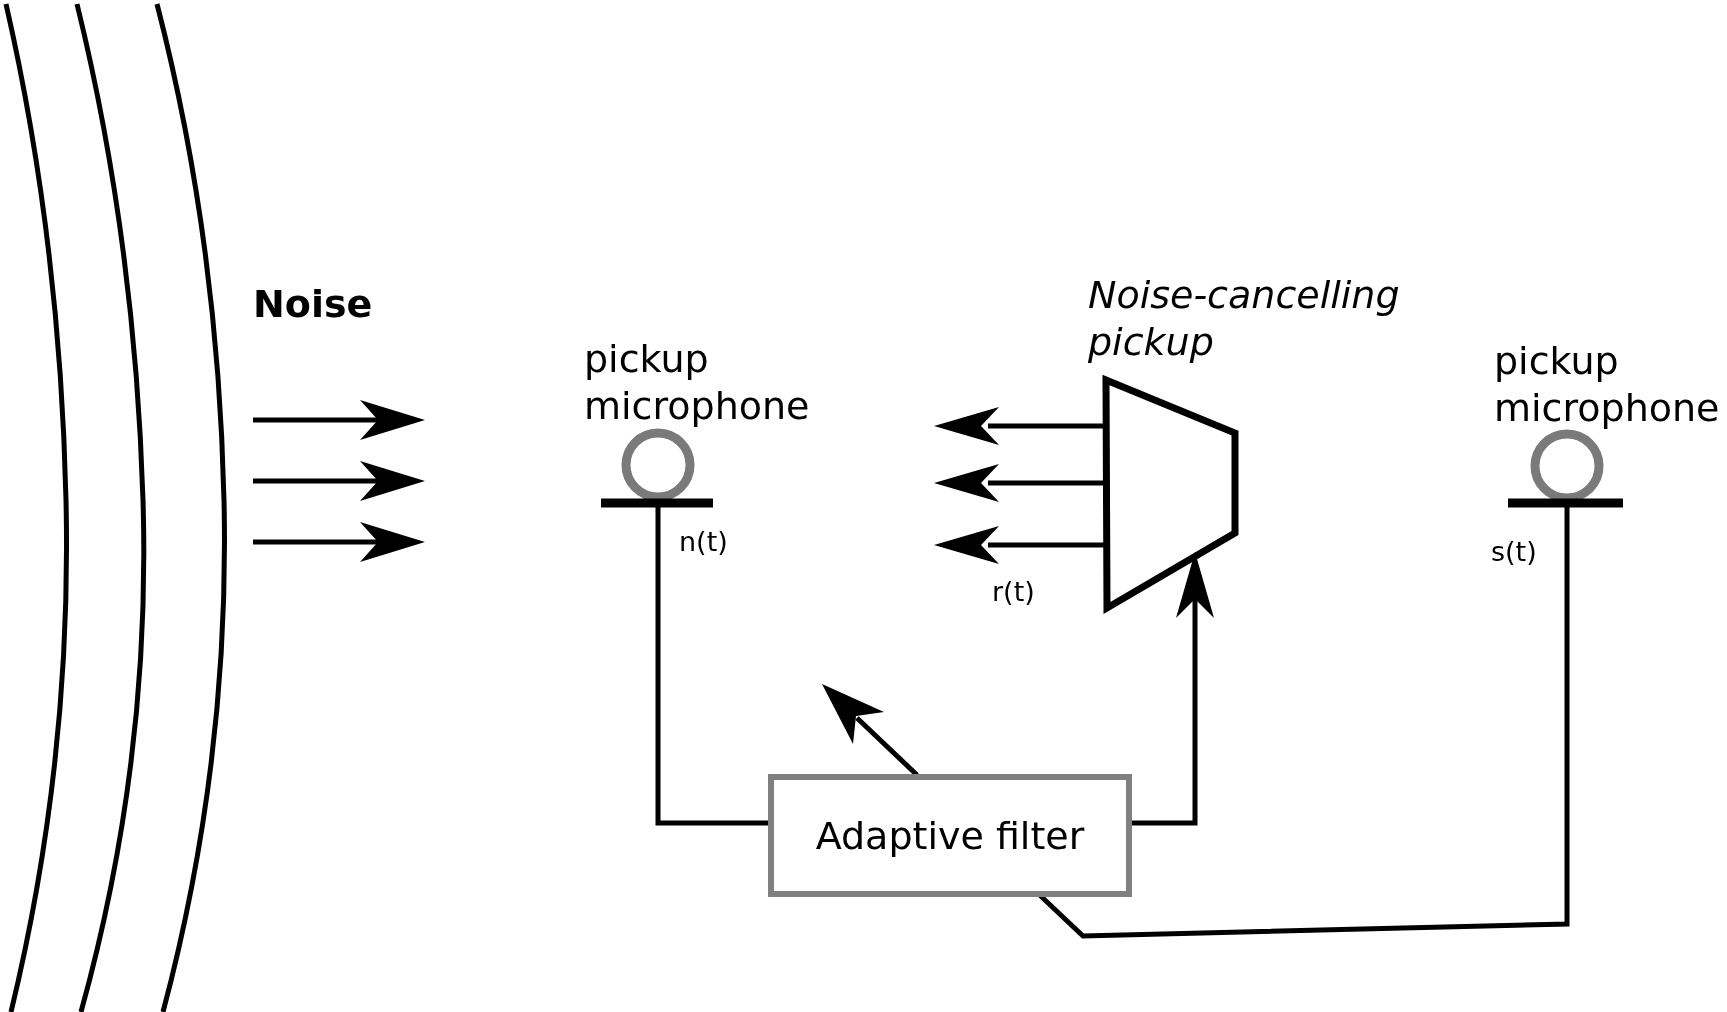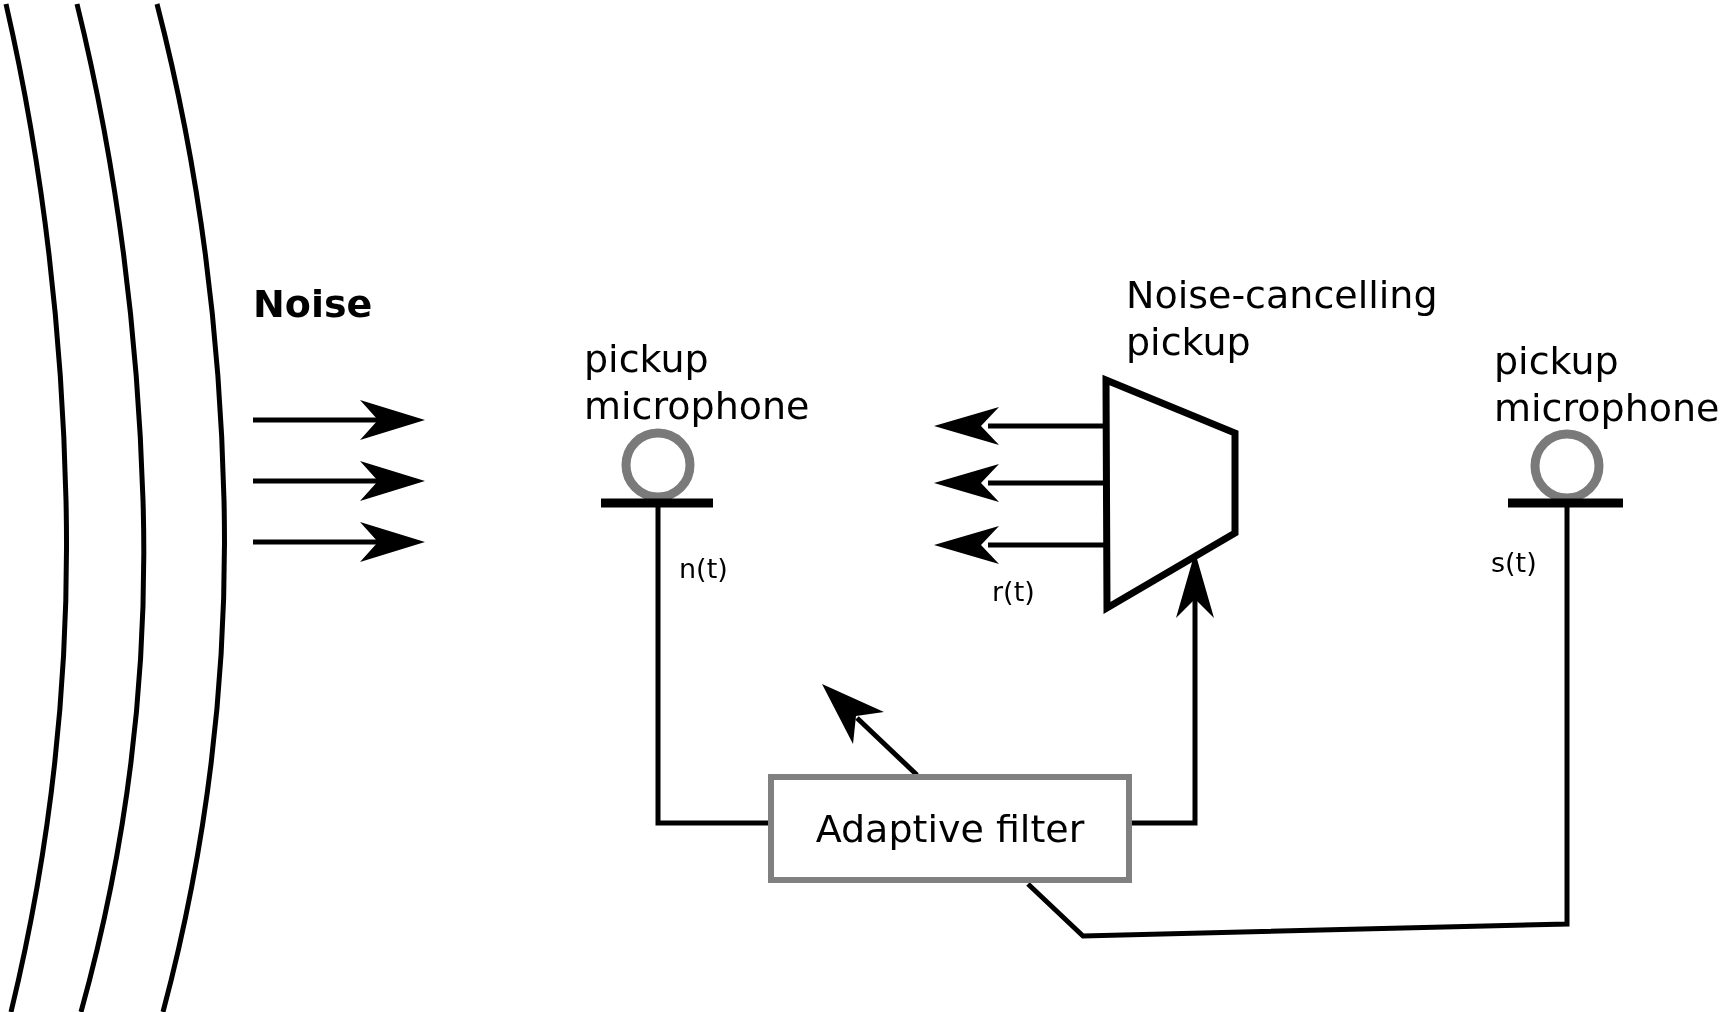--- a/index.html
+++ b/index.html
@@ -34,21 +34,21 @@
   .sig{
     position:absolute;
     color:var(--text);
     font-size:27px;
     line-height:27px;
     white-space:nowrap;
   }
   .filter-box{
     position:absolute;
     left:768px;top:774px;
-    width:364px;height:109px;
+    width:364px;height:123px;
     box-sizing:border-box;
     border:6px solid var(--filter-border);
     background:var(--background);
     display:flex;align-items:center;justify-content:center;
     font-size:38px;color:var(--text);
     white-space:nowrap;
   }
 </style>
 </head>
 <body>
@@ -107,31 +107,31 @@
 
   <div class="lbl" style="left:253px;top:281px;font-weight:bold;">
     <span style="display:block">Noise</span>
   </div>
 
   <div class="lbl" style="left:584px;top:336px;">
     <span style="display:block">pickup</span>
     <span style="display:block">microphone</span>
   </div>
 
-  <div class="lbl" style="left:1126px;top:272px;">
+  <div class="lbl" style="left:1088px;top:272px;font-style:italic;">
     <span style="display:block">Noise-cancelling</span>
     <span style="display:block">pickup</span>
   </div>
 
   <div class="lbl" style="left:1494px;top:338px;">
     <span style="display:block">pickup</span>
     <span style="display:block">microphone</span>
   </div>
 
-  <div class="sig" style="left:679px;top:555px;">n(t)</div>
+  <div class="sig" style="left:679px;top:528px;">n(t)</div>
   <div class="sig" style="left:992px;top:578px;">r(t)</div>
-  <div class="sig" style="left:1491px;top:549px;">s(t)</div>
+  <div class="sig" style="left:1491px;top:538px;">s(t)</div>
 
   <div class="filter-box">
     <span>Adaptive filter</span>
   </div>
 
 </div>
 
 </body></html>

